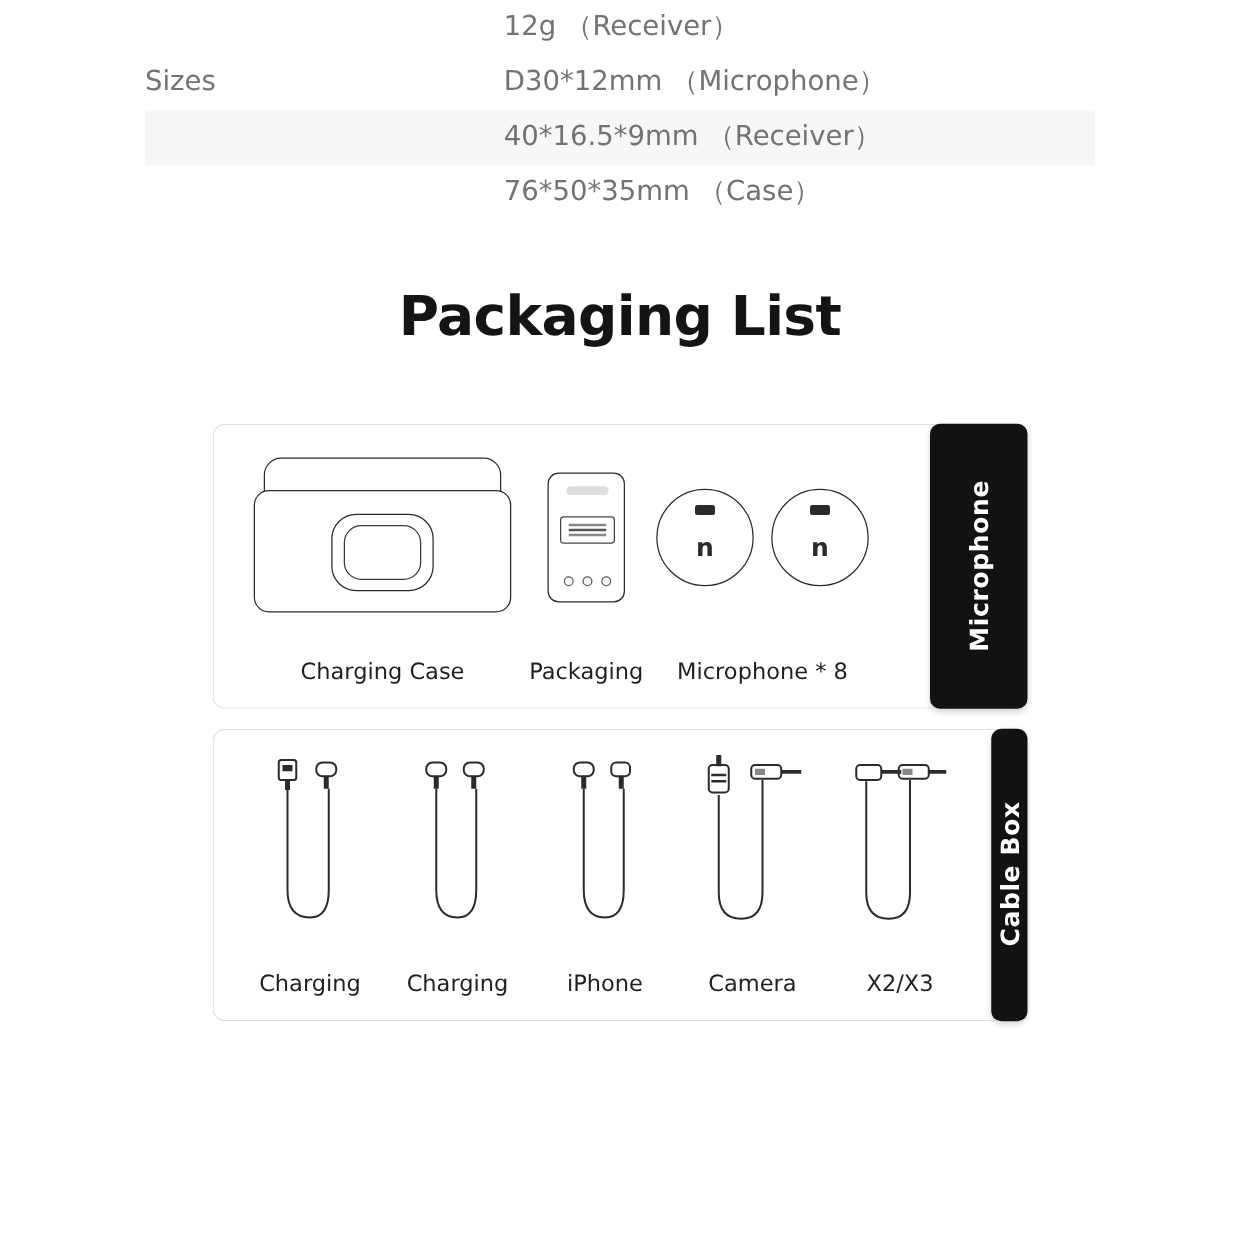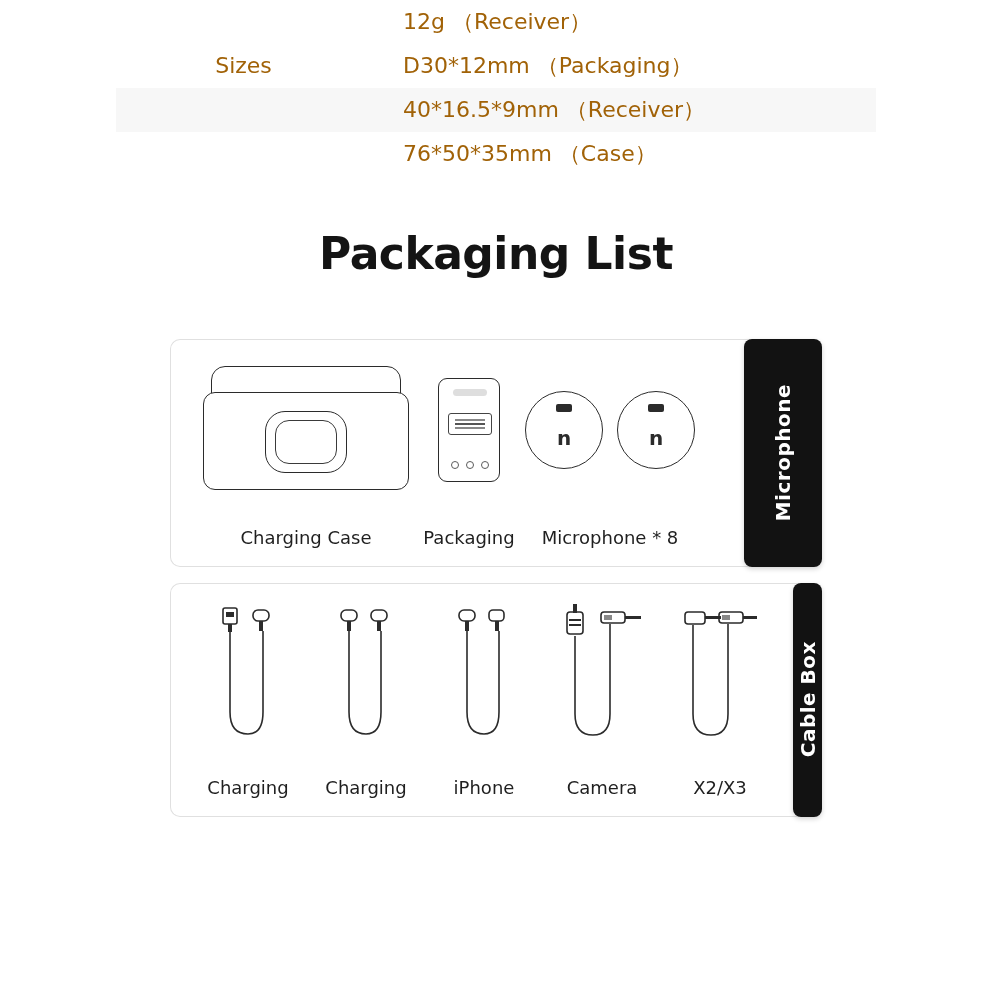--- a/index.html
+++ b/index.html
@@ -23,27 +23,27 @@
     border-collapse: collapse;
     table-layout: fixed;
   }
   .spec-table tr.striped {
     background: #f7f7f7;
   }
   .spec-table td {
     padding: 6px 0;
     font-size: 22px;
     font-weight: 400;
-    color: #a16207;
+    color: #737373;
     vertical-align: middle;
     line-height: 1.45;
   }
   .spec-label {
     width: 255px;
-    text-align: center;
+    text-align: left;
     padding-right: 10px !important;
   }
   .spec-value {
     text-align: left;
     padding-left: 22px !important;
   }
 
   
   .section-title {
     text-align: center;
@@ -289,21 +289,21 @@
 <body>
 
 <table class="spec-table">
   <tbody>
     <tr>
       <td class="spec-label"></td>
       <td class="spec-value">12g （Receiver）</td>
     </tr>
     <tr>
       <td class="spec-label">Sizes</td>
-      <td class="spec-value">D30*12mm （Packaging）</td>
+      <td class="spec-value">D30*12mm （Microphone）</td>
     </tr>
     <tr class="striped">
       <td class="spec-label"></td>
       <td class="spec-value">40*16.5*9mm （Receiver）</td>
     </tr>
     <tr>
       <td class="spec-label"></td>
       <td class="spec-value">76*50*35mm （Case）</td>
     </tr>
   </tbody>

